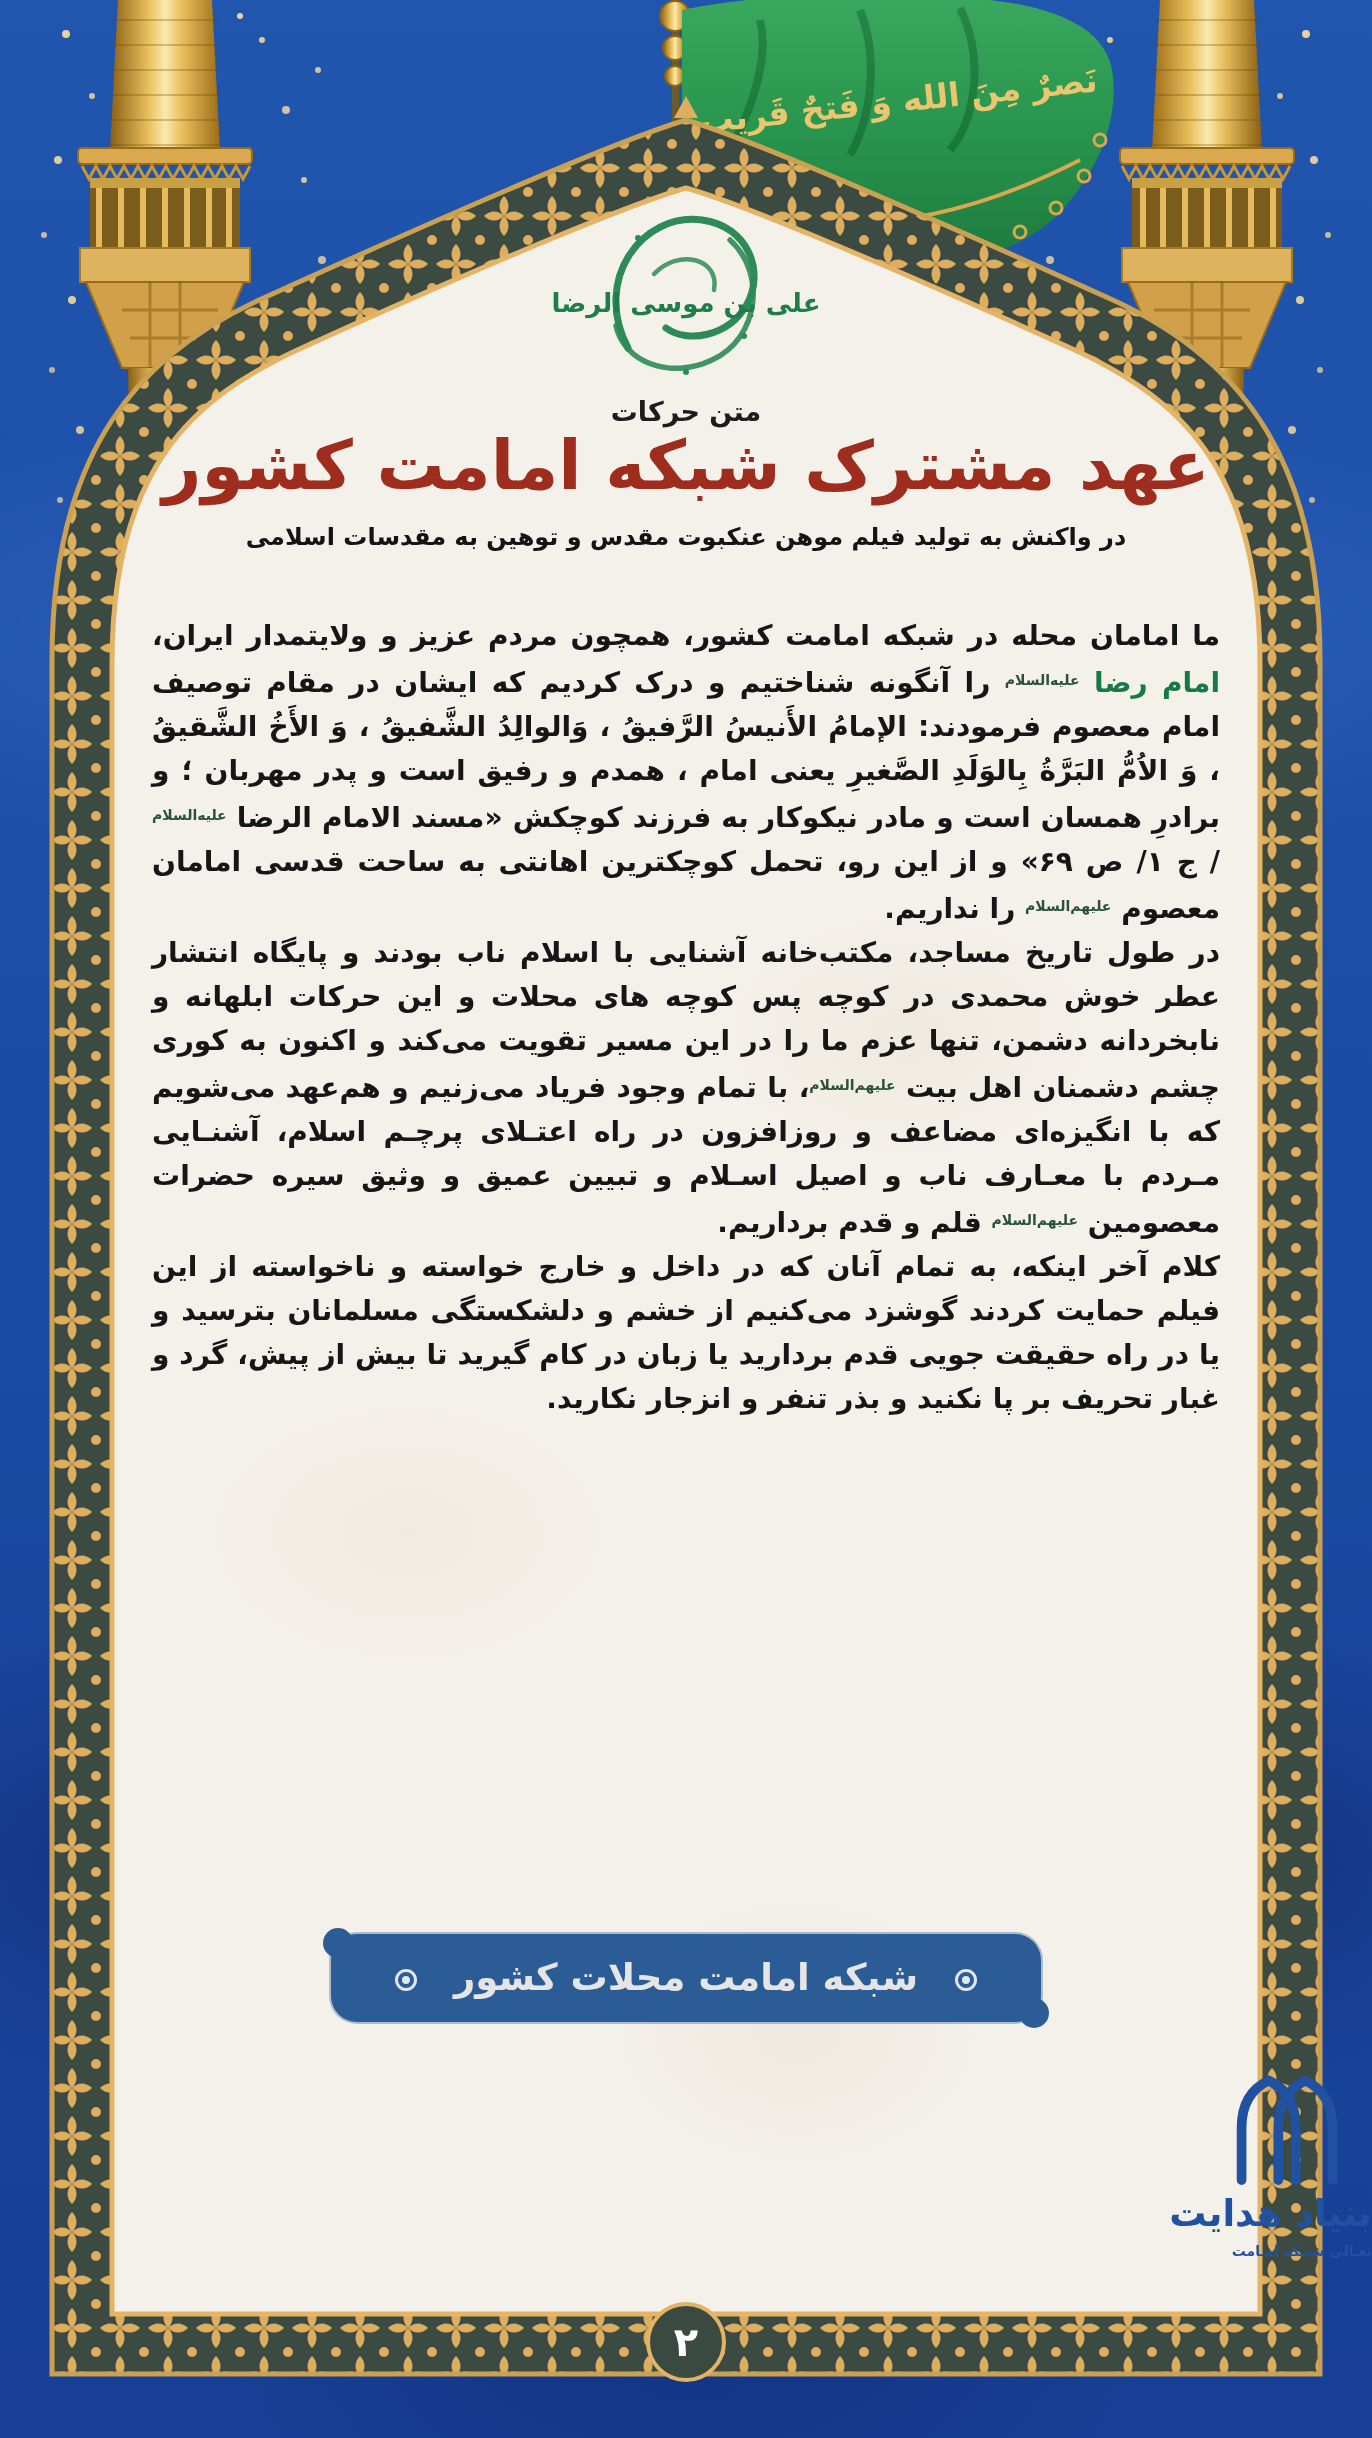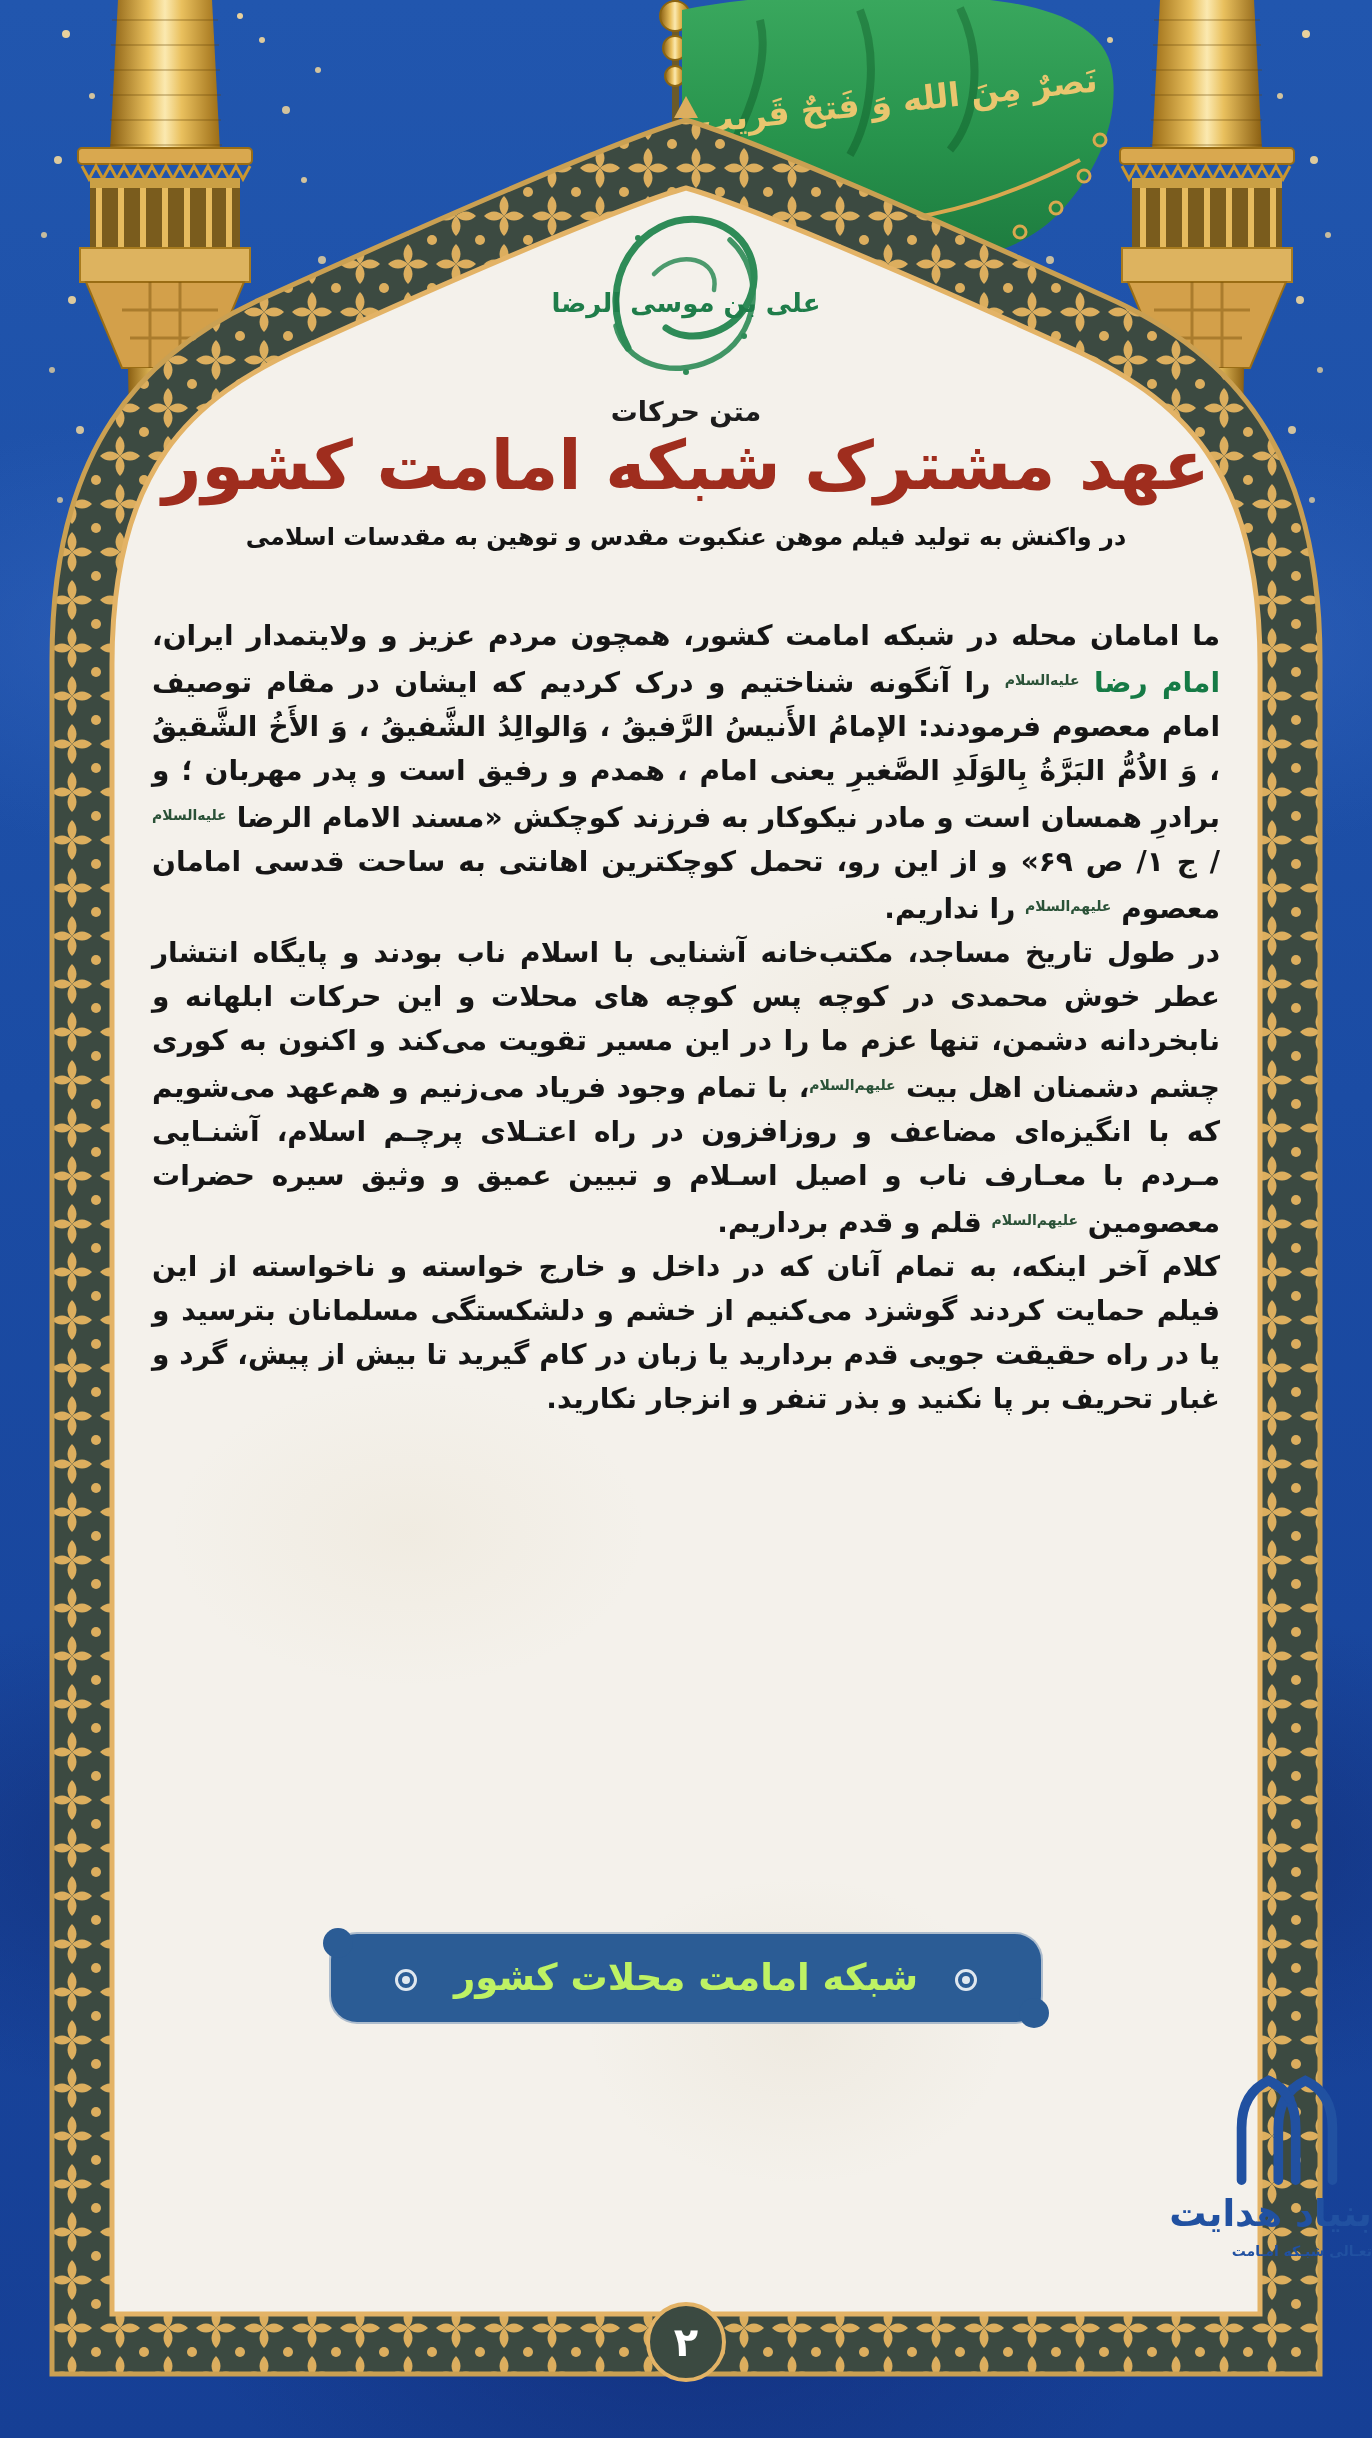--- a/index.html
+++ b/index.html
@@ -24,21 +24,21 @@
       radial-gradient(ellipse 300px 220px at 60% 85%, rgba(190,170,130,.10), transparent 70%);}
   .kicker{top:396px;left:0;right:0;text-align:center;font-size:27px;font-weight:bold;color:#1d1d1d;direction:rtl;}
   .title{top:426px;left:0;right:0;text-align:center;font-size:68px;font-weight:bold;color:#9f2d1e;direction:rtl;}
   .subtitle{top:523px;left:0;right:0;text-align:center;font-size:24px;font-weight:bold;color:#141414;direction:rtl;}
   .body-text{top:614px;left:152px;width:1068px;direction:rtl;text-align:justify;font-size:28px;line-height:44px;color:#161616;font-weight:bold;}
   .body-text p{margin:0;}
   .seg-normal{}
   .seg-green{color:#157a45;}
   .seg-honorific{font-size:14px;color:#2a5137;vertical-align:7px;font-weight:bold;}
   .banner-wrap{top:1934px;left:0;right:0;text-align:center;}
-  .banner{display:inline-block;position:relative;background:#2b5c95;color:#bef264;font-size:37px;font-weight:bold;
+  .banner{display:inline-block;position:relative;background:#2b5c95;color:#e5e5e5;font-size:37px;font-weight:bold;
     height:88px;line-height:88px;padding:0 40px;border-radius:26px;direction:rtl;white-space:nowrap;
     box-shadow:0 0 0 2px rgba(43,92,149,.35);}
   .banner::before,.banner::after{content:"";position:absolute;width:30px;height:30px;background:#2b5c95;border-radius:50%;}
   .banner::before{left:-8px;top:-6px;}
   .banner::after{right:-8px;bottom:-6px;}
   .rosette{display:inline-block;width:22px;height:22px;border:3px solid rgba(255,255,255,.85);border-radius:50%;
     margin:0 24px;vertical-align:middle;position:relative;box-sizing:border-box;}
   .rosette::after{content:"";position:absolute;left:4px;top:4px;width:8px;height:8px;border-radius:50%;background:rgba(255,255,255,.85);}
   .logo{top:2070px;left:0;right:0;color:#2151a1;direction:rtl;padding-left:34px;}
   .logo-title{font-size:37px;font-weight:bold;margin-top:2px;}

